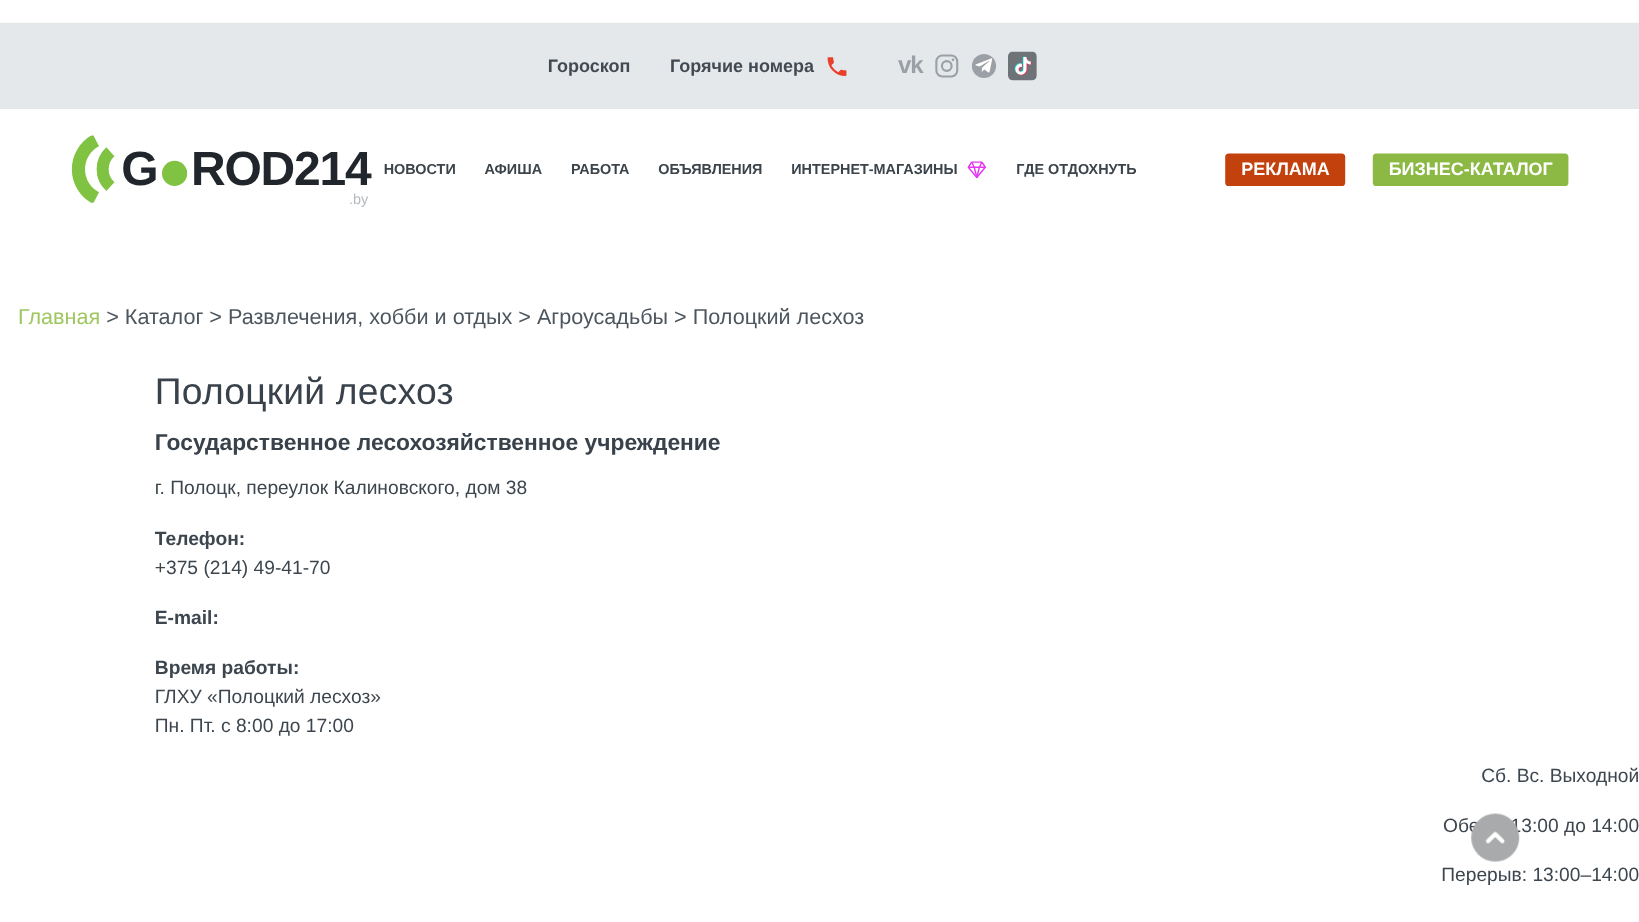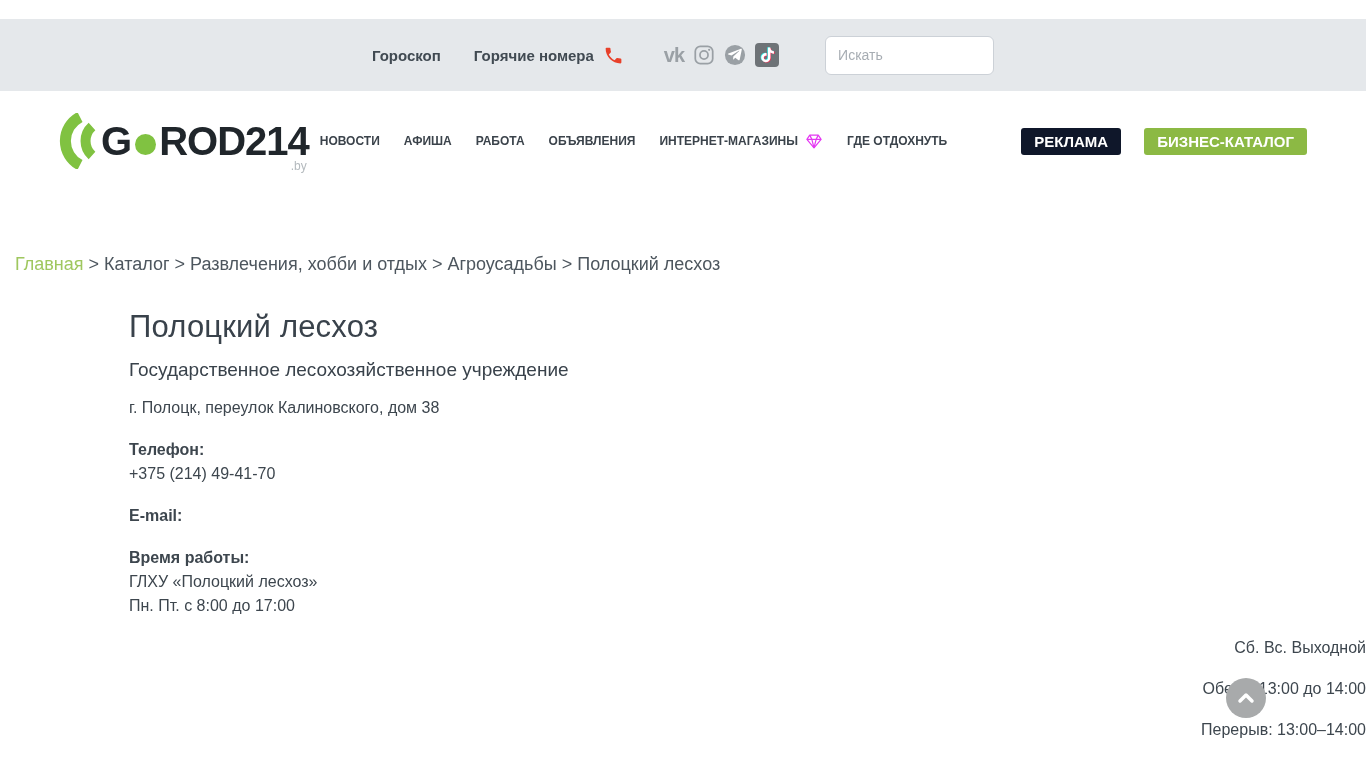--- a/index.html
+++ b/index.html
@@ -34,33 +34,33 @@
   .logo { display:flex; align-items:center; margin-right:11px; }
   .logo-arcs { display:block; margin-right:4px; }
   .logo-text { position:relative; display:flex; align-items:center; font-size:40px; font-weight:800; color:#20262b; letter-spacing:-1px; line-height:1; }
   .logo-dot { width:21px; height:21px; border-radius:50%; background:#80c241; display:inline-block; margin:6px 3px 0 4px; }
   .logo-tld { position:absolute; right:2px; bottom:-11px; font-size:12px; font-weight:400; color:#b4babe; letter-spacing:0; }
   .nav { display:flex; align-items:center; gap:24px; }
   .nav-item { display:flex; align-items:center; gap:7px; font-size:12px; font-weight:700; color:#3b434b; white-space:nowrap; }
   .cta { margin-left:auto; display:flex; gap:23px; }
   .btn { height:27px; display:flex; align-items:center; padding:0 13px; border-radius:3px;
          color:#fff; font-size:15px; font-weight:700; white-space:nowrap; }
-  .btn-orange { background:#0f172a; }
+  .btn-orange { background:#c2410c; }
   .btn-green  { background:#8cb944; }
 
   
   .breadcrumb { margin:63px 0 0 15px; font-size:18px; color:#4d565e; }
   .breadcrumb .home { color:#9fc75f; }
   .crumb-sep { margin:0 5px; }
   .crumb { color:#4d565e; }
 
   
   .main { padding-left:129px; color:#3d464e; }
   .title { font-size:31px; font-weight:400; color:#39424b; margin-top:34px; letter-spacing:.2px; }
-  .subtitle { font-size:19px; font-weight:400; color:#39424b; margin-top:14px; }
+  .subtitle { font-size:19px; font-weight:700; color:#39424b; margin-top:14px; }
   .info { margin-top:15px; }
   .info-block { margin-bottom:18px; font-size:16px; line-height:24px; }
   .info-label { font-weight:700; }
   .info-para { margin-bottom:17px; font-size:16px; line-height:24px;text-align:right; }
 
   
   .scroll-top {
     position:fixed; right:100px; bottom:50px;
     width:40px; height:40px; border-radius:50%;
     background:#a8aaab;
@@ -103,23 +103,20 @@
           <rect x="0" y="0" width="24" height="24" rx="4" fill="#6e7377"></rect>
           <g transform="translate(5.3,4.6) scale(0.61)">
             <path fill="#25f4ee" transform="translate(-1,-0.6)" d="M12.525.02c1.31-.02 2.61-.01 3.91-.02.08 1.53.63 3.09 1.75 4.17 1.12 1.11 2.7 1.62 4.24 1.79v4.03c-1.44-.05-2.89-.35-4.2-.97-.57-.26-1.1-.59-1.62-.93-.01 2.92.01 5.84-.02 8.75-.08 1.4-.54 2.79-1.35 3.94-1.31 1.92-3.58 3.17-5.91 3.21-1.43.08-2.86-.31-4.08-1.03-2.02-1.19-3.44-3.37-3.65-5.71-.02-.5-.03-1-.01-1.49.18-1.9 1.12-3.72 2.58-4.96 1.66-1.44 3.98-2.13 6.15-1.72.02 1.48-.04 2.96-.04 4.44-.99-.32-2.15-.23-3.02.37-.63.41-1.11 1.04-1.36 1.75-.21.51-.15 1.07-.14 1.61.24 1.64 1.82 3.02 3.5 2.87 1.12-.01 2.19-.66 2.77-1.61.19-.33.4-.67.41-1.06.1-1.79.06-3.57.07-5.36.01-4.03-.01-8.05.02-12.07z"></path>
             <path fill="#fe2c55" transform="translate(1,0.6)" d="M12.525.02c1.31-.02 2.61-.01 3.91-.02.08 1.53.63 3.09 1.75 4.17 1.12 1.11 2.7 1.62 4.24 1.79v4.03c-1.44-.05-2.89-.35-4.2-.97-.57-.26-1.1-.59-1.62-.93-.01 2.92.01 5.84-.02 8.75-.08 1.4-.54 2.79-1.35 3.94-1.31 1.92-3.58 3.17-5.91 3.21-1.43.08-2.86-.31-4.08-1.03-2.02-1.19-3.44-3.37-3.65-5.71-.02-.5-.03-1-.01-1.49.18-1.9 1.12-3.72 2.58-4.96 1.66-1.44 3.98-2.13 6.15-1.72.02 1.48-.04 2.96-.04 4.44-.99-.32-2.15-.23-3.02.37-.63.41-1.11 1.04-1.36 1.75-.21.51-.15 1.07-.14 1.61.24 1.64 1.82 3.02 3.5 2.87 1.12-.01 2.19-.66 2.77-1.61.19-.33.4-.67.41-1.06.1-1.79.06-3.57.07-5.36.01-4.03-.01-8.05.02-12.07z"></path>
             <path fill="#ffffff" d="M12.525.02c1.31-.02 2.61-.01 3.91-.02.08 1.53.63 3.09 1.75 4.17 1.12 1.11 2.7 1.62 4.24 1.79v4.03c-1.44-.05-2.89-.35-4.2-.97-.57-.26-1.1-.59-1.62-.93-.01 2.92.01 5.84-.02 8.75-.08 1.4-.54 2.79-1.35 3.94-1.31 1.92-3.58 3.17-5.91 3.21-1.43.08-2.86-.31-4.08-1.03-2.02-1.19-3.44-3.37-3.65-5.71-.02-.5-.03-1-.01-1.49.18-1.9 1.12-3.72 2.58-4.96 1.66-1.44 3.98-2.13 6.15-1.72.02 1.48-.04 2.96-.04 4.44-.99-.32-2.15-.23-3.02.37-.63.41-1.11 1.04-1.36 1.75-.21.51-.15 1.07-.14 1.61.24 1.64 1.82 3.02 3.5 2.87 1.12-.01 2.19-.66 2.77-1.61.19-.33.4-.67.41-1.06.1-1.79.06-3.57.07-5.36.01-4.03-.01-8.05.02-12.07z"></path>
           </g>
         </svg>
       </a>
     </div>
 
-    <div class="search-box">
-      <input type="text" placeholder="Искать" style="">
-    </div>
   </div>
 </div>
 
 <div class="header">
   <a class="logo">
     <svg class="logo-arcs" width="52" height="56" viewBox="0 0 52 56">
       <path d="M 35 4 A 27 27 0 0 0 35 52" stroke="#80c241" stroke-width="11" fill="none"></path>
       <path d="M 47 13.5 A 19.5 19.5 0 0 0 47 42.5" stroke="#80c241" stroke-width="10" fill="none"></path>
     </svg>
     <span class="logo-text">

